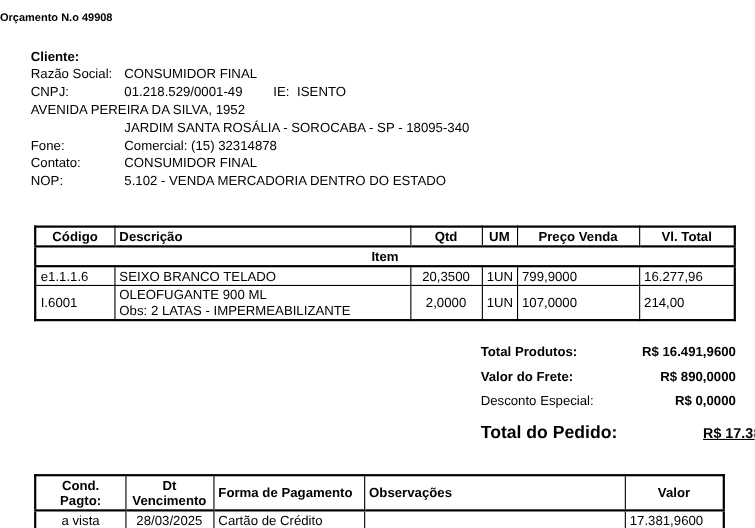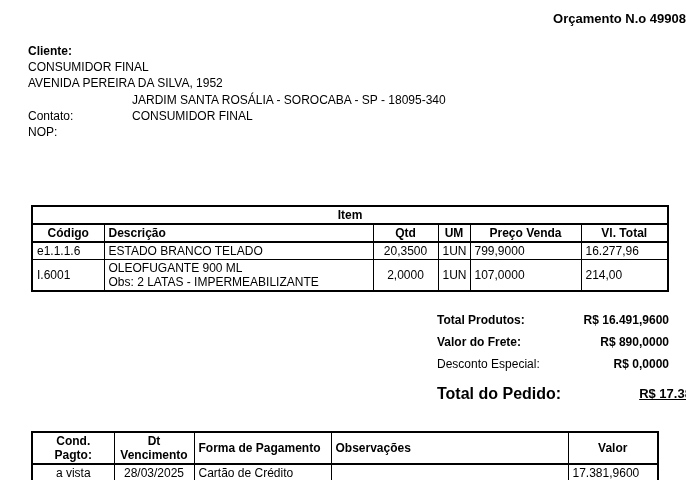--- a/index.html
+++ b/index.html
@@ -11,26 +11,26 @@
     font-family: "Liberation Sans", sans-serif;
     font-size: 12px;
     position: relative;
     overflow: hidden;
   }
   .bold { font-weight: bold; }
 
   
   .doc-title {
     position: absolute; top: 11px; left: 0; width: 100%;
-    text-align: right; font-weight: bold; font-size: 13px;
+    text-align: left; font-weight: bold; font-size: 10px;
   }
 
   
   .client-block { position: absolute; left: 28px; top: 43px; line-height: 16.2px; }
-  .client-row { display: flex; white-space: nowrap; gap: 19px; }
+  .client-row { display: flex; white-space: nowrap; }
   .client-label { width: 85px; flex-shrink: 0; }
   .ie-label { margin-left: 28px; }
   .ie-value { margin-left: 7px; }
 
   
   table { border-collapse: collapse; table-layout: fixed; font-size: 12px; }
   th, td { border: 1px solid #000; padding: 1px 4px; line-height: 14px; overflow: hidden; }
   th { font-weight: bold; }
   .al { text-align: left; }
   .ac { text-align: center; }
@@ -71,65 +71,77 @@
 </head>
 <body>
 
 <div class="doc-title">Orçamento N.o 49908</div>
 
 <div class="client-block">
   <div class="client-row">
     <span class="client-label bold">Cliente:</span>
   </div>
   <div class="client-row">
+    <span class="client-label">Razão Social:</span>
     <span>CONSUMIDOR FINAL</span>
+  </div>
+  <div class="client-row">
+    <span class="client-label">CNPJ:</span>
+    <span>01.218.529/0001-49</span>
+    <span class="ie-label">IE:</span>
+    <span class="ie-value">ISENTO</span>
   </div>
   <div class="client-row">
     <span>AVENIDA PEREIRA DA SILVA, 1952</span>
   </div>
   <div class="client-row">
     <span class="client-label"></span>
     <span>JARDIM SANTA ROSÁLIA - SOROCABA - SP - 18095-340</span>
   </div>
   <div class="client-row">
+    <span class="client-label">Fone:</span>
+    <span>Comercial: (15) 32314878</span>
+  </div>
+  <div class="client-row">
     <span class="client-label">Contato:</span>
     <span>CONSUMIDOR FINAL</span>
   </div>
   <div class="client-row">
     <span class="client-label">NOP:</span>
+    <span>5.102 - VENDA MERCADORIA DENTRO DO ESTADO</span>
   </div>
 </div>
 
 <table class="item-table">
   <colgroup>
     <col class="col-codigo">
       <col class="col-desc">
       <col class="col-qtd">
     <col class="col-um">
       <col class="col-preco">
       <col class="col-total">
   </colgroup>
   <thead>
     <tr>
-      <th colspan="6" class="caption-cell">Item</th>
-    </tr>
-    <tr>
       <th class="ac">Código</th>
       <th class="al">Descrição</th>
       <th class="ac">Qtd</th>
       <th class="ac">UM</th>
       <th class="ac">Preço Venda</th>
       <th class="ac">Vl. Total</th>
     </tr>
+    <tr>
+      <th colspan="6" class="caption-cell">Item</th>
+    </tr>
   </thead>
   <tbody>
     <tr>
       <td class="al">e1.1.1.6</td>
       <td class="al">
-        <div>ESTADO BRANCO TELADO</div>
+        <div>SEIXO BRANCO TELADO</div>
         <div></div>
       </td>
       <td class="ac">20,3500</td>
       <td class="ac">1UN</td>
       <td class="ar">799,9000</td>
       <td class="ar">16.277,96</td>
     </tr>
     <tr>
       <td class="al">I.6001</td>
       <td class="al">

